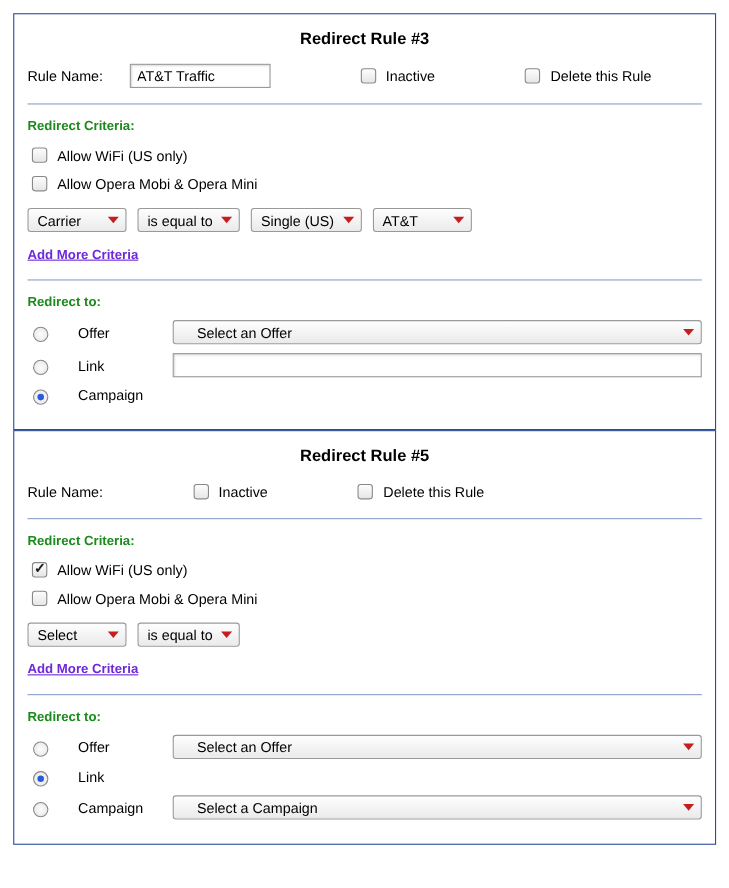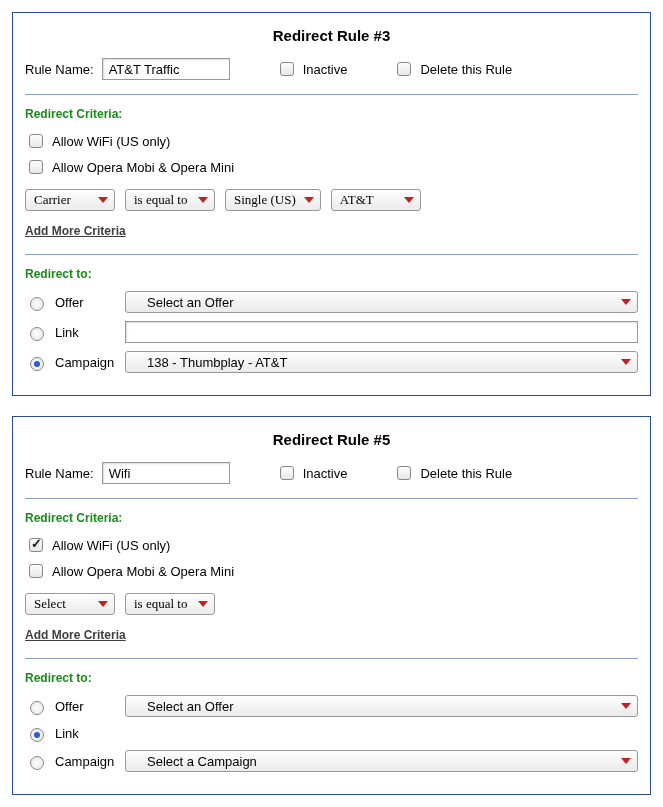--- a/index.html
+++ b/index.html
@@ -8,32 +8,31 @@
     padding: 12px;
     font-family: "Lucida Grande", Arial, sans-serif;
     font-size: 13px;
     color: #000;
     background: #fff;
     width: 663px;
   }
   .rule-panel {
     border: 1px solid #2b4a9a;
     padding: 10px 12px 14px 12px;
-    margin-bottom: 20px;
   }
   .rule-title {
     text-align: center;
     font-weight: bold;
     font-size: 15px;
     margin: 4px 0 14px 0;
   }
   .top-row {
     display: flex;
     align-items: center;
-    gap: 8px;
+    gap: 24px;
     margin-bottom: 14px;
   }
   .label { white-space: nowrap; }
   .text-input {
     border: 1px solid #999;
     box-shadow: inset 1px 1px 2px rgba(0,0,0,0.15);
     height: 22px;
     padding: 2px 6px;
     font-size: 13px;
   }
@@ -63,21 +62,21 @@
     margin: 8px 0 12px 0;
   }
   .section-title {
     color: #1c8a1c;
     font-weight: bold;
     font-size: 12px;
     margin-bottom: 10px;
   }
   .criteria-opts { margin-bottom: 12px; }
   .criteria-opts .chk-row { margin-bottom: 6px; }
-  .select-row { display: flex; gap: 10px; align-items: center; margin-bottom: 12px; font-family: Liberation Serif, serif; }
+  .select-row { display: flex; gap: 10px; align-items: center; margin-bottom: 12px; }
   .dd {
     position: relative;
     border: 1px solid #999;
     border-radius: 3px;
     background: linear-gradient(#fefefe,#eaeaea);
     height: 22px;
     padding: 0 24px 0 8px;
     font-size: 13px;
     display: inline-flex;
     align-items: center;
@@ -87,32 +86,32 @@
   .dd .caret {
     position: absolute;
     right: 6px; top: 50%;
     transform: translateY(-50%);
     width: 0; height: 0;
     border-left: 5px solid transparent;
     border-right: 5px solid transparent;
     border-top: 6px solid #c41e1e;
   }
   .add-link {
-    color: #404040;
+    color: #6d28d9;
     text-decoration: underline;
     font-weight: bold;
     font-size: 12px;
     cursor: pointer;
     display: inline-block;
     margin-bottom: 8px;
   }
   .dest-row {
     display: flex;
     align-items: center;
-    gap: 8px;
+    gap: 24px;
     margin-bottom: 8px;
   }
   .radio {
     appearance: none;
     width: 14px; height: 14px;
     border: 1px solid #888;
     border-radius: 50%;
     background: radial-gradient(#fdfdfd,#e4e4e4);
     position: relative;
     cursor: pointer;
@@ -179,28 +178,23 @@
           <span>Select an Offer</span>
           <span class="caret"></span>
         </div>
       </div><div class="dest-row">
         <input type="radio" name="dest0" class="radio" style="">
         <span class="dest-label">Link</span>
         <input type="text" class="text-input wide-input" value="" style="">
       </div><div class="dest-row">
         <input type="radio" name="dest0" class="radio" checked="" style="">
         <span class="dest-label">Campaign</span>
-        <div class="dd wide-dd">
-          <span>138 - Thumbplay - AT&amp;T</span>
-          <span class="caret"></span>
-        </div>
       </div></div>
     <div class="rule-panel"><div class="rule-title">Redirect Rule #5</div><div class="top-row">
         <span class="label">Rule Name:</span>
-        <input type="text" class="text-input name-input" value="Wifi" style="">
         <span class="gap-lg"></span>
         <span class="chk-row">
           <input type="checkbox" class="chk" style="">
           <span>Inactive</span>
         </span>
         <span class="gap-lg"></span>
         <span class="chk-row">
           <input type="checkbox" class="chk" style="">
           <span>Delete this Rule</span>
         </span>

